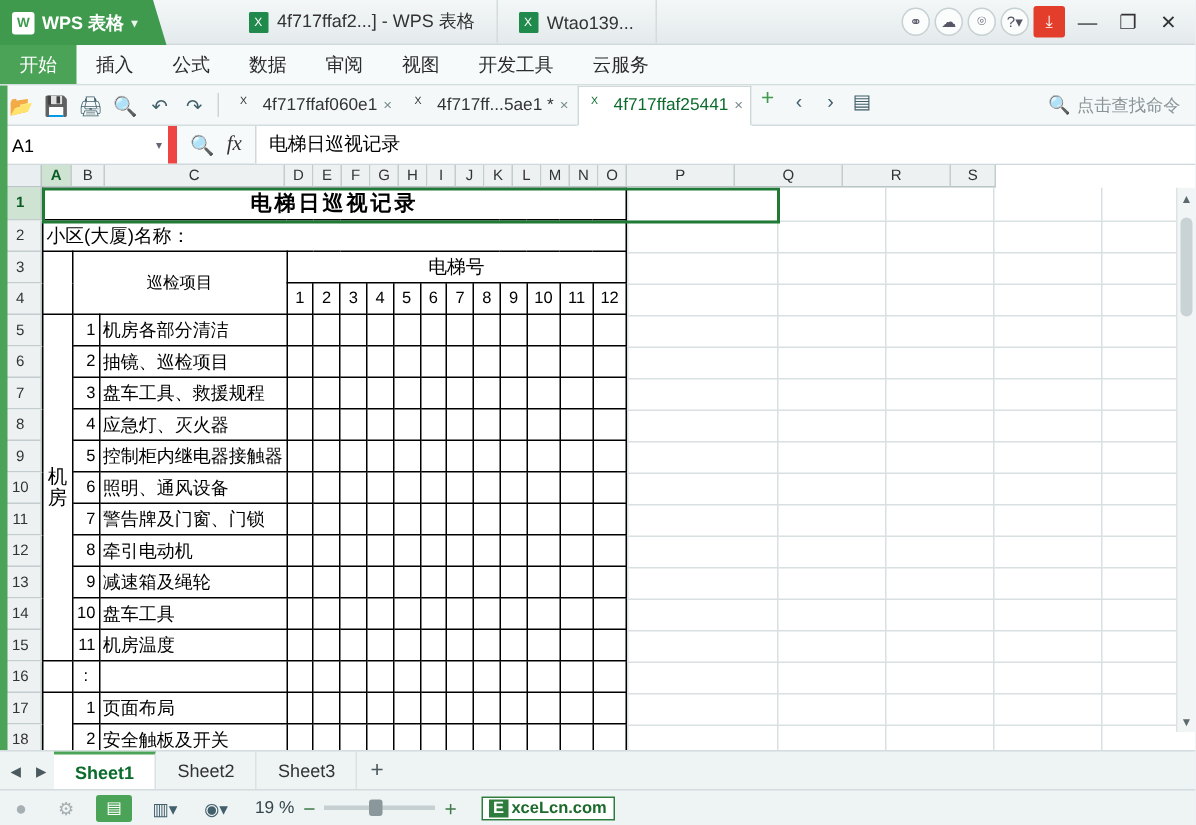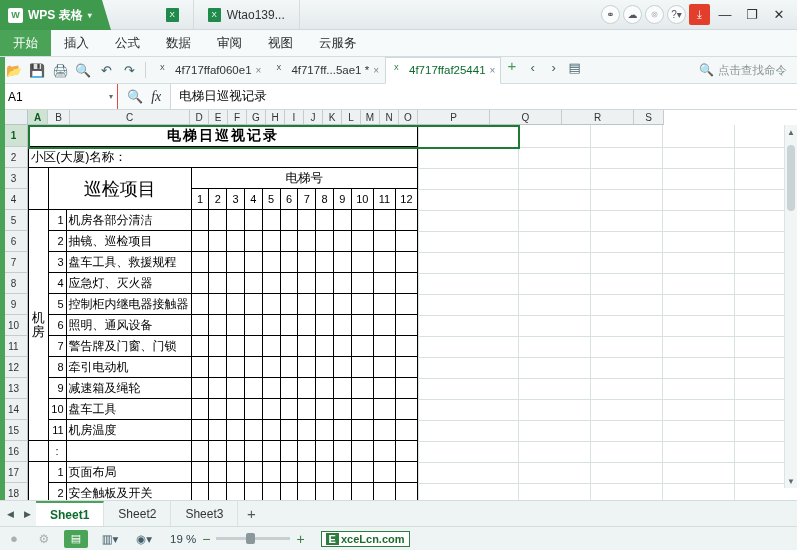--- a/index.html
+++ b/index.html
@@ -176,21 +176,21 @@
     height: 26px;
     background: #f7fafa;
     border-bottom: 1px solid #cfd8da;
     display:flex; align-items:stretch;
   }
   .namebox {
     width: 118px;
     display:flex; align-items:center;
     padding: 0 4px 0 8px;
     background:#fff;
-    border-right:1px solid #ef4444;
+    border-right:6px solid #ef4444;
     font-size:12px;
   }
   .namebox .nb-val { flex:1; }
   .namebox .nb-ar { font-size:8px; color:#667; }
   .fb-icons { display:flex; align-items:center; gap:8px; padding:0 9px; }
   .fb-icons .i { font-size:13px; color:#41606b; }
   .fx { font-style: italic; font-family:"Liberation Serif",serif; font-size:14px; color:#333;}
   .fb-input {
     flex:1; background:#fff;
     border-left:1px solid #cfd8da;
@@ -349,20 +349,21 @@
   <div class="titlebar">
     <div class="wps-tab">
       <span class="logo">W</span>
       <span>WPS 表格</span>
       <span class="caret">▾</span>
     </div>
 
     <div class="doc-tabs">
       <div class="doc-tab" style="margin-left:28px;">
         <span class="xls-ico">X</span>
+        <span>4f717ffaf2...] - WPS 表格</span>
       </div>
       <div class="doc-tab">
         <span class="xls-ico">X</span>
         <span>Wtao139...</span>
       </div>
     </div>
 
     <div class="tb-right">
       <div class="rnd-btn">⚭</div>
       <div class="rnd-btn">☁</div>
@@ -375,20 +376,21 @@
     </div>
   </div>
 
   <div class="ribbon-tabs">
     <div class="rt active">开始</div>
     <div class="rt">插入</div>
     <div class="rt">公式</div>
     <div class="rt">数据</div>
     <div class="rt">审阅</div>
     <div class="rt">视图</div>
+    <div class="rt">开发工具</div>
     <div class="rt">云服务</div>
   </div>
 
   <div class="toolbar">
     <div class="tbi" style="color:#d89a3c;">📂</div>
     <div class="tbi">💾</div>
     <div class="tbi">🖨</div>
     <div class="tbi">🔍</div>
     <div class="tbi">↶</div>
     <div class="tbi">↷</div>
@@ -529,21 +531,21 @@
               <tr>
             <td class="st-title" colspan="15">电梯日巡视记录</td>
           </tr>
 
           <tr>
             <td class="st-sub" colspan="15">小区(大厦)名称：</td>
           </tr>
 
           <tr>
             <td rowspan="2" style="width:20px"></td>
-            <td class="st-c" colspan="2" rowspan="2" style="font-size:18px">巡检项目</td>
+            <td class="st-c" colspan="2" rowspan="2" style="font-size:11px">巡检项目</td>
             <td class="st-c" colspan="12" style="font-size:12.5px">电梯号</td>
           </tr>
 
           <tr>
             <td class="lift-col">1</td>
             <td class="lift-col">2</td>
             <td class="lift-col">3</td>
             <td class="lift-col">4</td>
             <td class="lift-col">5</td>
             <td class="lift-col">6</td>

